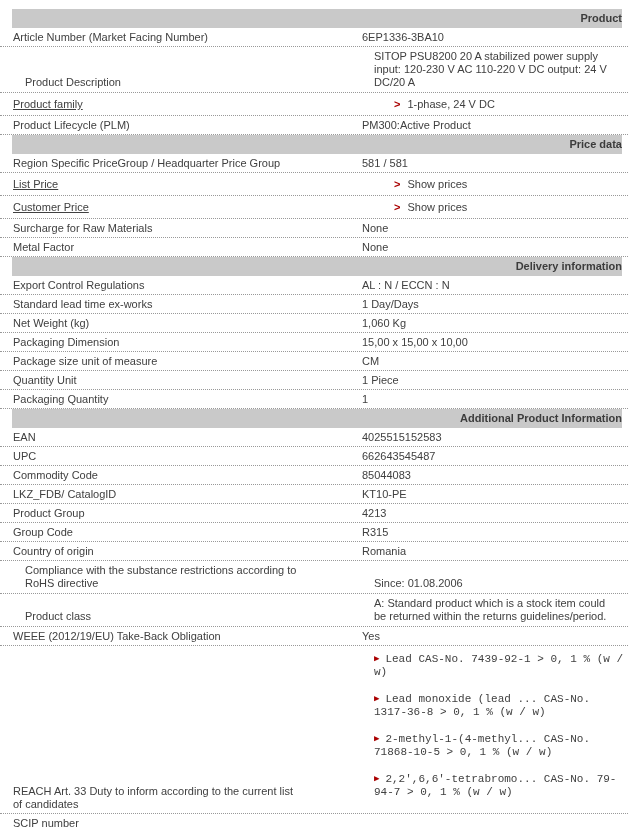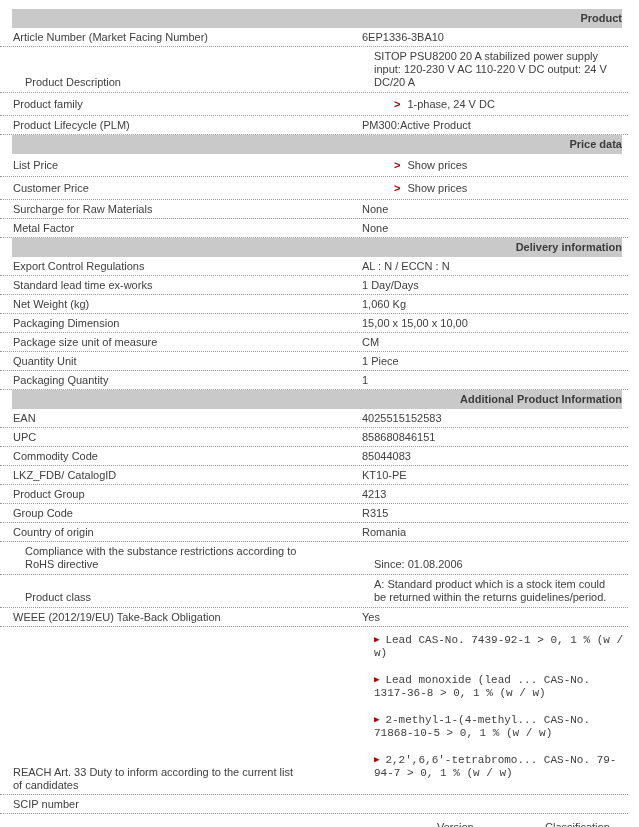--- a/index.html
+++ b/index.html
@@ -29,21 +29,21 @@
     text-align: right;
   }
 
   .row {
     display: flex;
     align-items: flex-end;
     border-bottom: 1px dotted var(--separator);
     padding: 3px 0 2px;
     gap: 44px;
   }
-  .row.linkrow { padding: 5px 0 4px; }
+  .row.linkrow { padding: 5px 0 4px; text-decoration: underline; }
   .row.tall { padding: 3px 12px 3px; }
   .label {
     width: 305px;
     flex: 0 0 305px;
     padding-left: 13px;
   }
   .value { flex: 1; padding-left: 13px; }
 
   .link {
     color: var(--text);
@@ -102,20 +102,24 @@
     </div>
   </div>
 
   <div class="row">
     <div class="label">Product Lifecycle (PLM)</div>
     <div class="value">PM300:Active Product</div>
   </div>
 
   <div class="section-bar">Price data</div>
 
+  <div class="row">
+    <div class="label">Region Specific PriceGroup / Headquarter Price Group</div>
+    <div class="value">581 / 581</div>
+  </div>
 
   <div class="row linkrow">
     <div class="label">List Price</div>
     <div class="value">
       <a class="link"><span class="chev">&gt;</span><span>Show prices</span></a>
     </div>
   </div>
 
   <div class="row linkrow">
     <div class="label">Customer Price</div>
@@ -173,21 +177,21 @@
 
   <div class="section-bar">Additional Product Information</div>
 
   <div class="row">
     <div class="label">EAN</div>
     <div class="value">4025515152583</div>
   </div>
 
   <div class="row">
     <div class="label">UPC</div>
-    <div class="value">858680846151</div>
+    <div class="value">662643545487</div>
   </div>
 
   <div class="row">
     <div class="label">Commodity Code</div>
     <div class="value">85044083</div>
   </div>
 
   <div class="row">
     <div class="label">LKZ_FDB/ CatalogID</div>
     <div class="value">KT10-PE</div>

